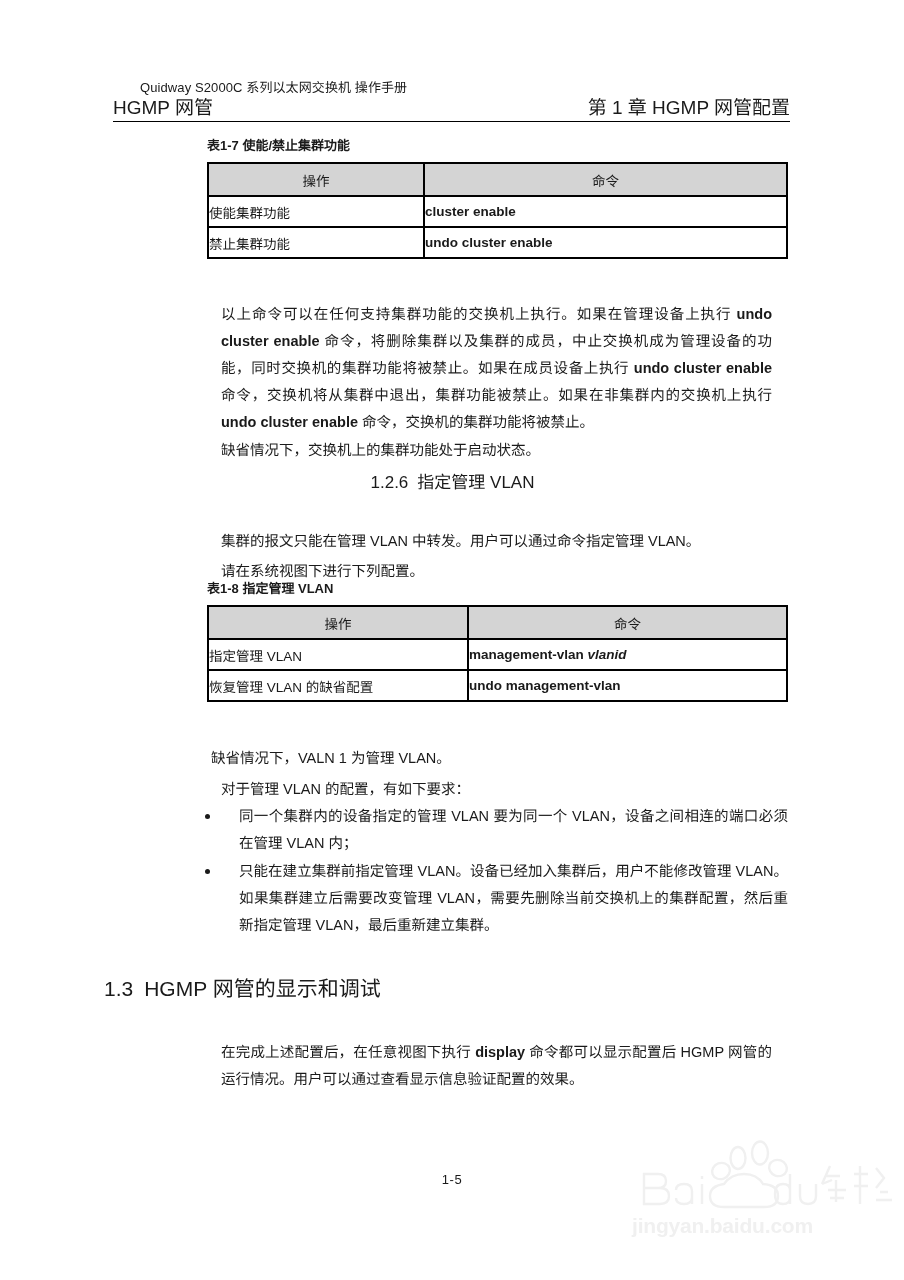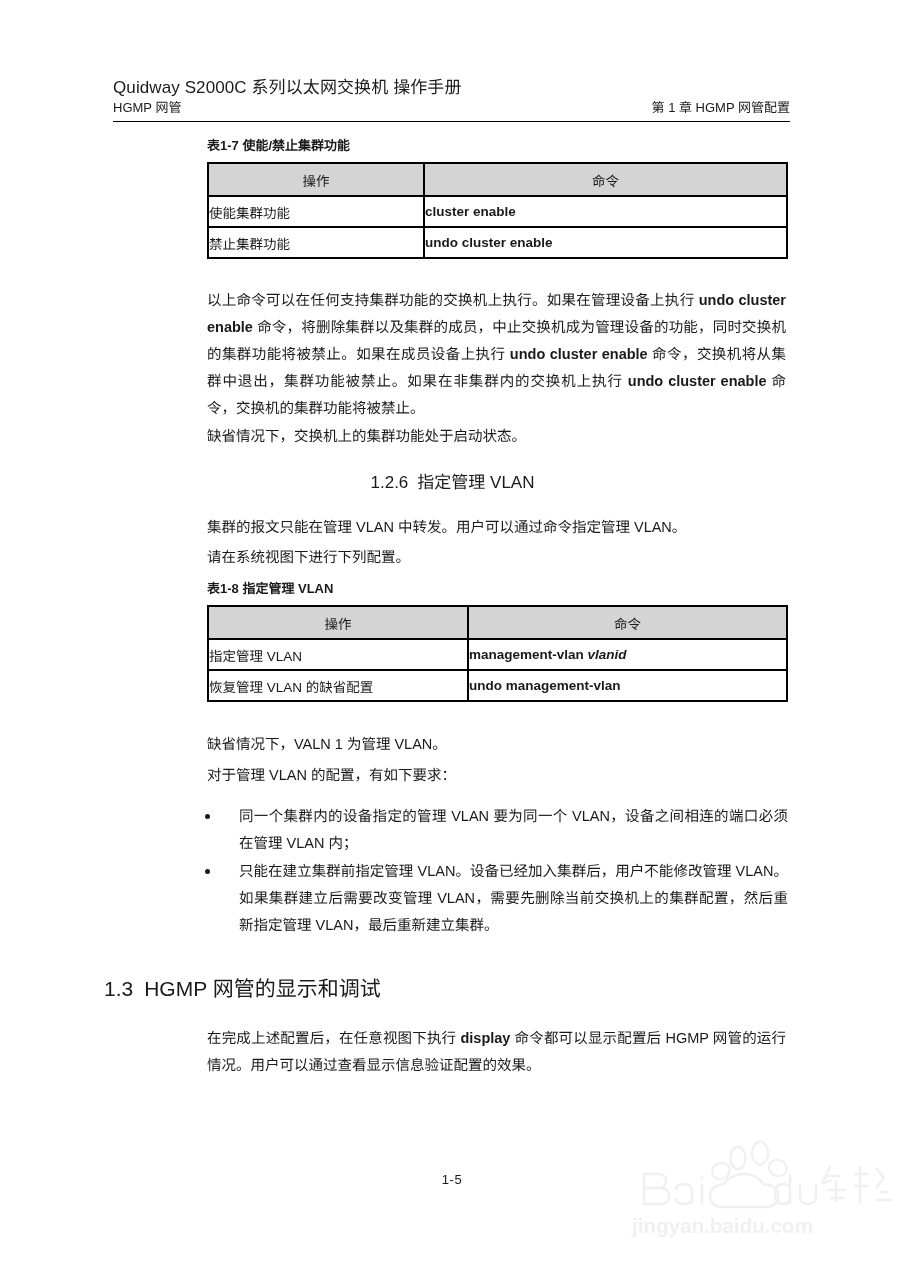--- a/index.html
+++ b/index.html
@@ -24,28 +24,29 @@
   }
 
   
   .page-header {
     position: absolute;
     left: 113px;
     top: 78px;
     width: 677px;
   }
   .hdr-line1 {
-    font-size: 17px;
+    font-size: 13px;
     letter-spacing: 0.1px;
     line-height: 19px;
     white-space: nowrap;
+    margin-left: 27px;
   }
   .hdr-line2 {
     position: relative;
-    font-size: 13px;
+    font-size: 19px;
     line-height: 19px;
     height: 19px;
     margin-top: 1px;
   }
   .hdr-left {
     position: absolute;
     left: 0;
     top: 0;
     white-space: nowrap;
   }
@@ -109,21 +110,21 @@
     padding-left: 11px;
     font-weight: bold;
     font-size: 13.5px;
     margin-left: 16px;
   }
   td.col-cmd i {
     font-style: italic;
   }
 
   p.body {
-    margin: 0;
+    margin: 14px;
     font-size: 14.5px;
     line-height: 27px;
     text-align: justify;
     text-justify: inter-ideograph;
   }
   p.body b { font-weight: bold; }
 
   h2.sec {
     margin: 0;
     font-size: 17px;
@@ -289,21 +290,21 @@
           <td class="col-cmd"><span>management-vlan </span><i>vlanid</i></td>
         </tr>
         <tr>
           <td class="col-op">恢复管理 VLAN 的缺省配置</td>
           <td class="col-cmd"><span>undo management-vlan</span><i></i></td>
         </tr>
       </tbody>
     </table>
   </div>
 
-  <div class="content" style="left:207px; top:731px; width:579px;">
+  <div class="content" style="left:197px; top:731px; width:579px;">
     <p class="body">缺省情况下，VALN 1 为管理 VLAN。</p>
   </div>
   <div class="content" style="left:207px; top:762px; width:579px;">
     <p class="body">对于管理 VLAN 的配置，有如下要求：</p>
   </div>
 
   <div class="content" style="left:205px; top:803px; width:583px;">
     <ul class="bullets">
       <li>
         <span class="dot"></span>

